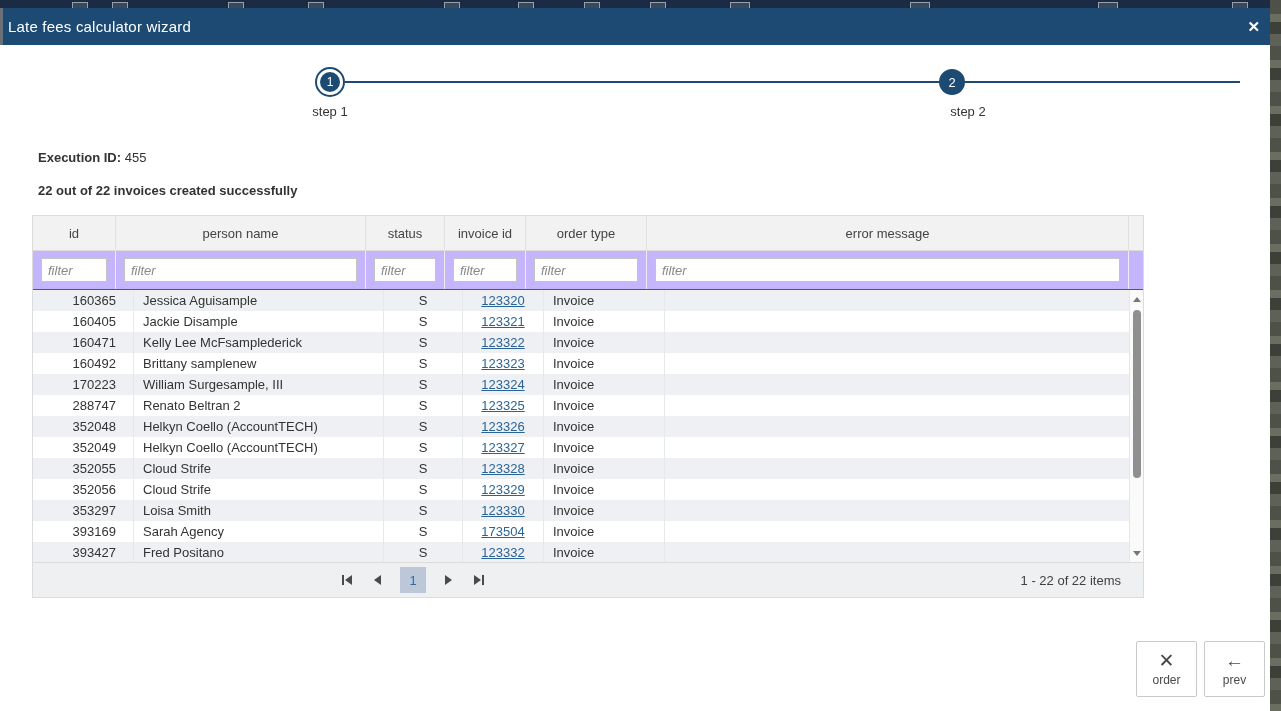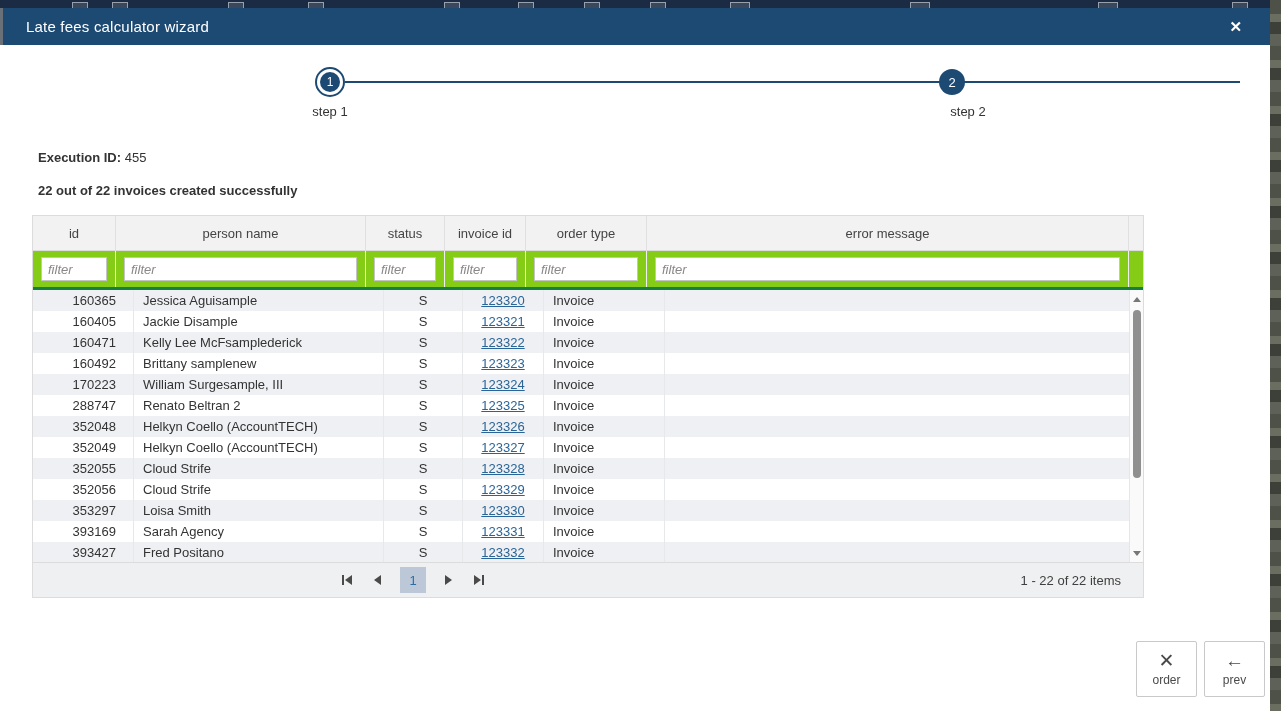--- a/index.html
+++ b/index.html
@@ -20,21 +20,21 @@
   .frag:nth-of-type(4){left:308px}.frag:nth-of-type(5){left:444px}.frag:nth-of-type(6){left:518px}
   .frag:nth-of-type(7){left:584px}.frag:nth-of-type(8){left:650px}.frag:nth-of-type(9){left:730px;width:20px}
   .frag:nth-of-type(10){left:910px;width:20px}.frag:nth-of-type(11){left:1098px;width:20px}.frag:nth-of-type(12){left:1232px}
   .right-underlay{position:absolute;right:0;top:0;width:11px;height:711px;z-index:5;
     background:repeating-linear-gradient(180deg,#4d5148 0 14px,#6a6e60 14px 22px,#3c4038 22px 34px,#5d6157 34px 46px);}
   .left-sliver{position:absolute;left:0;top:8px;width:3px;height:37px;background:#6a7077;z-index:4;}
 
   
   .modal{position:absolute;left:0;top:0;width:1270px;height:711px;background:#fff;}
   .titlebar{position:absolute;left:0;top:8px;width:1270px;height:37px;background:var(--accent);
-    display:flex;align-items:center;padding:0 26px;}
+    display:flex;align-items:center;padding:0 8px;}
   .title{color:#fff;font-size:15px;letter-spacing:.2px;}
   .close-x{margin-left:auto;color:#fff;font-size:15px;font-weight:bold;cursor:pointer;line-height:1;padding:4px 2px;}
 
   
   .step-line{position:absolute;left:345px;top:81px;width:895px;height:2px;background:var(--accent);}
   .step1-outer{position:absolute;left:315px;top:67px;width:30px;height:30px;border:2px solid var(--accent);
     border-radius:50%;background:#fff;display:flex;align-items:center;justify-content:center;}
   .step1-inner{width:20px;height:20px;border-radius:50%;background:var(--accent);color:#fff;font-size:12px;
     display:flex;align-items:center;justify-content:center;}
   .step2-disc{position:absolute;left:939px;top:69px;width:26px;height:26px;border-radius:50%;background:var(--accent);
@@ -47,21 +47,21 @@
   .exec-line{position:absolute;left:38px;top:150px;font-size:13px;}
   .exec-line b{font-weight:bold;}
   .result-line{position:absolute;left:38px;top:183px;font-size:13px;font-weight:bold;}
 
   
   .grid{position:absolute;left:32px;top:215px;width:1112px;border:1px solid #dcdcdc;background:#fff;}
   .ghead{display:flex;height:35px;background:#f2f2f2;border-bottom:1px solid #dcdcdc;}
   .hc{display:flex;align-items:center;justify-content:center;font-size:13px;color:#444;
     border-right:1px solid #e0e0e0;cursor:pointer;}
   .hc:last-child{border-right:none;}
-  .frow{display:flex;height:39px;background:#84cc16;border-bottom:3px solid #15803d;align-items:center;}
+  .frow{display:flex;height:39px;background:#c4b5fd;border-bottom:1px solid #15803d;align-items:center;}
   .fc{display:flex;align-items:center;justify-content:flex-start;height:100%;border-right:1px solid #eee;}
   .fc:last-child{border-right:none;}
   .fc input{height:24px;width:calc(100% - 16px);margin:0 8px;border:1px solid #c4c4c4;font-size:13px;
     padding:0 6px;font-family:"Liberation Sans",sans-serif;color:#333;background:#fff;outline:none;}
   .fc input::placeholder{font-style:italic;color:#888;}
   .c1{width:83px;} .c2{width:250px;} .c3{width:79px;} .c4{width:81px;} .c5{width:121px;} .c6{width:576px;flex:1;}
   .csb{width:14px;}
   .gbody{height:272px;overflow:hidden;position:relative;}
   .rows{width:1190px;}
   .trow{display:flex;height:21px;align-items:center;background:#fff;padding-left:18px;}
@@ -284,21 +284,21 @@
               <a class="invlink" href="#">123330</a>
             </div>
     <div class="c c5 lft">Invoice</div>
     <div class="c c6 lft"></div>
   </div>
           <div class="trow">
     <div class="c c1 num">393169</div>
     <div class="c c2 lft">Sarah Agency</div>
     <div class="c c3 ctr">S</div>
     <div class="c c4 ctr">
-              <a class="invlink" href="#">123331</a>
+              <a class="invlink" href="#">173504</a>
             </div>
     <div class="c c5 lft">Invoice</div>
     <div class="c c6 lft"></div>
   </div>
           <div class="trow">
     <div class="c c1 num">393427</div>
     <div class="c c2 lft">Fred Positano</div>
     <div class="c c3 ctr">S</div>
     <div class="c c4 ctr">
               <a class="invlink" href="#">123332</a>

